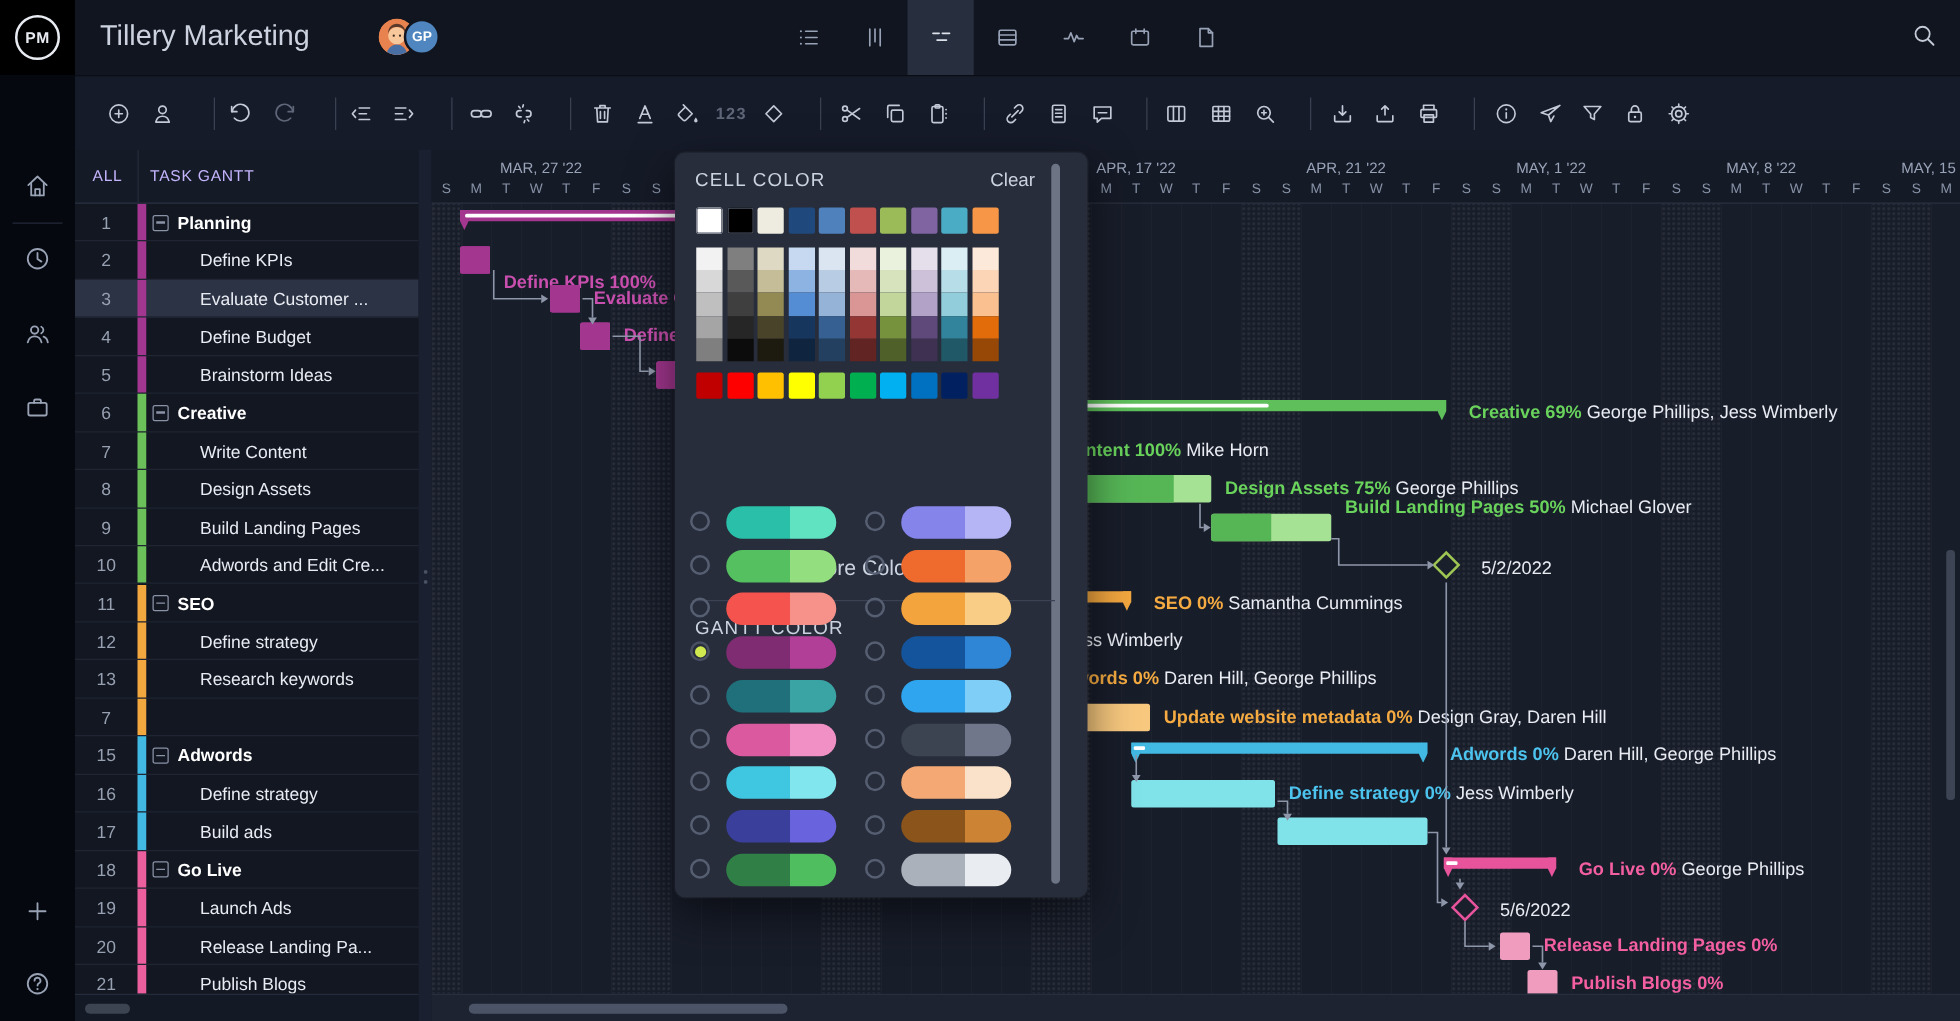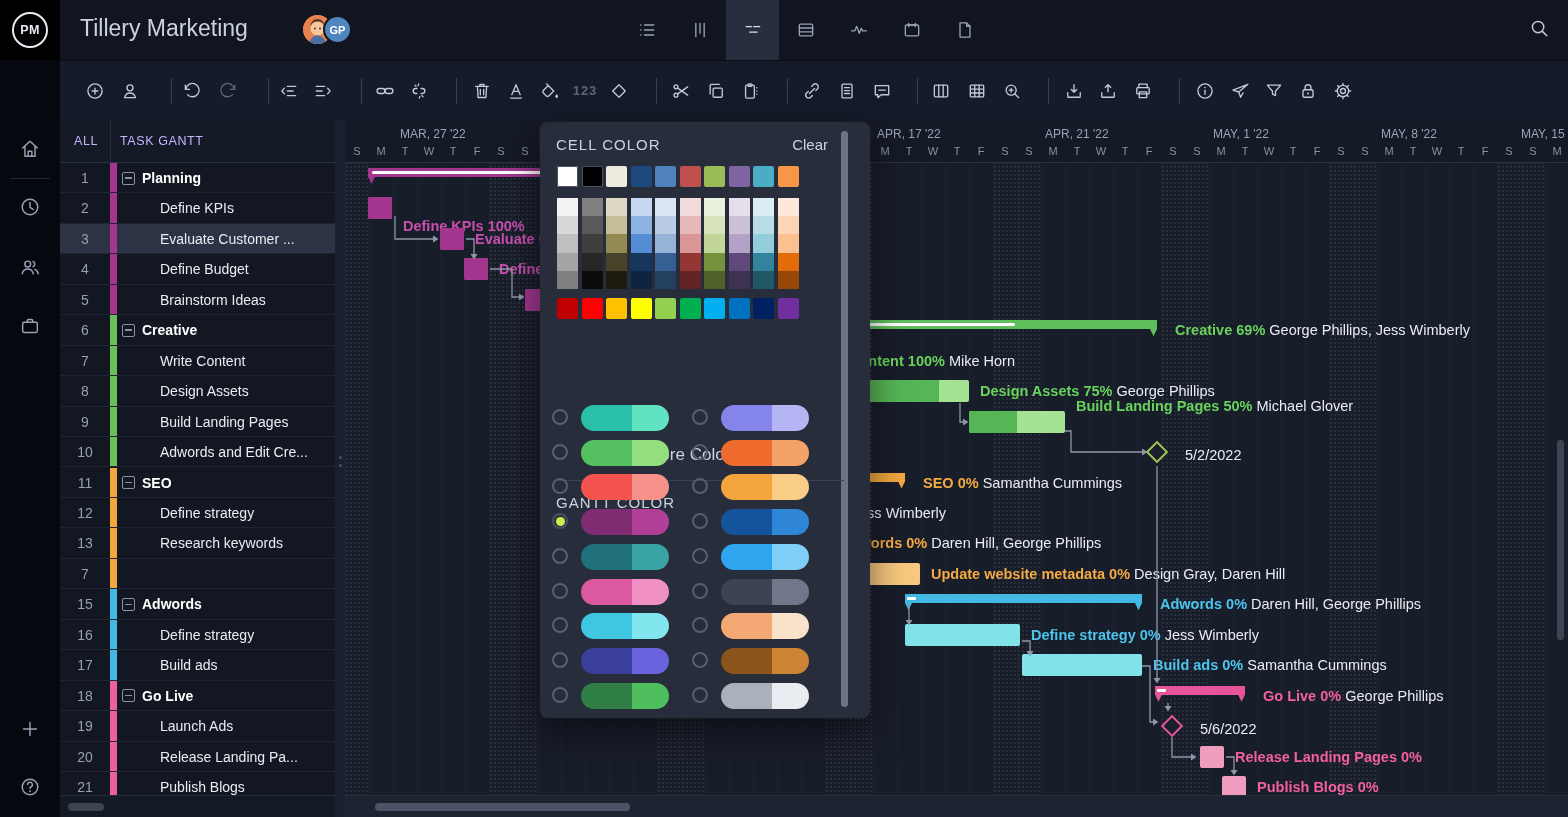--- a/index.html
+++ b/index.html
@@ -226,21 +226,20 @@
         <div class="glabel" style="left: 586px; top: 399.85px;"><b style="color:#f5ab41">Update website metadata</b> <b style="color:#f5ab41">0%</b> <span class="asg">Design Gray, Daren Hill</span></div>
         <div class="gsum" style="left: 560px; width: 237px; top: 431.3px; background: rgb(65, 185, 226);">
           <div class="tab" style="left:0"></div>
           <div class="tab" style="right:0"></div>
           <div class="zdash"></div>
         </div>
         <div class="glabel" style="left: 815px; top: 430.3px;"><b style="color:#4cc4ee">Adwords</b> <b style="color:#4cc4ee">0%</b> <span class="asg">Daren Hill, George Phillips</span></div>
         <div class="gbar" style="left: 560px; width: 115px; top: 460.75px; height: 22px; background: rgb(128, 227, 233);"></div>
         <div class="glabel" style="left: 686px; top: 460.75px;"><b style="color:#4cc4ee">Define strategy</b> <b style="color:#4cc4ee">0%</b> <span class="asg">Jess Wimberly</span></div>
         <div class="gbar" style="left: 677px; width: 120px; top: 491.2px; height: 22px; background: rgb(128, 227, 233);"></div>
-        <div class="glabel" style="left: 808px; top: 491.2px;"><b style="color:#4cc4ee">Build ads</b> <b style="color:#4cc4ee">0%</b> <span class="asg">Samantha Cummings</span></div>
         <div class="gsum" style="left: 810px; width: 90px; top: 522.65px; background: rgb(232, 84, 156);">
           <div class="tab" style="left:0"></div>
           <div class="tab" style="right:0"></div>
           <div class="zdash"></div>
         </div>
         <div class="glabel" style="left: 918px; top: 521.65px;"><b style="color:#f45fa2">Go Live</b> <b style="color:#f45fa2">0%</b> <span class="asg">George Phillips</span></div>
         <div class="gms" style="left: 819px; top: 555.1px; border: 2.5px solid rgb(232, 84, 156);"></div>
         <div class="glabel" style="left: 855px; top: 555.1px;"><span class="dt">5/6/2022</span></div>
         <div class="gbar" style="left: 855px; width: 24px; top: 582.55px; height: 22px; background: rgb(240, 156, 190);"></div>
         <div class="glabel" style="left: 890px; top: 582.55px;"><b style="color:#f45fa2">Release Landing Pages</b> <b style="color:#f45fa2">0%</b></div>

